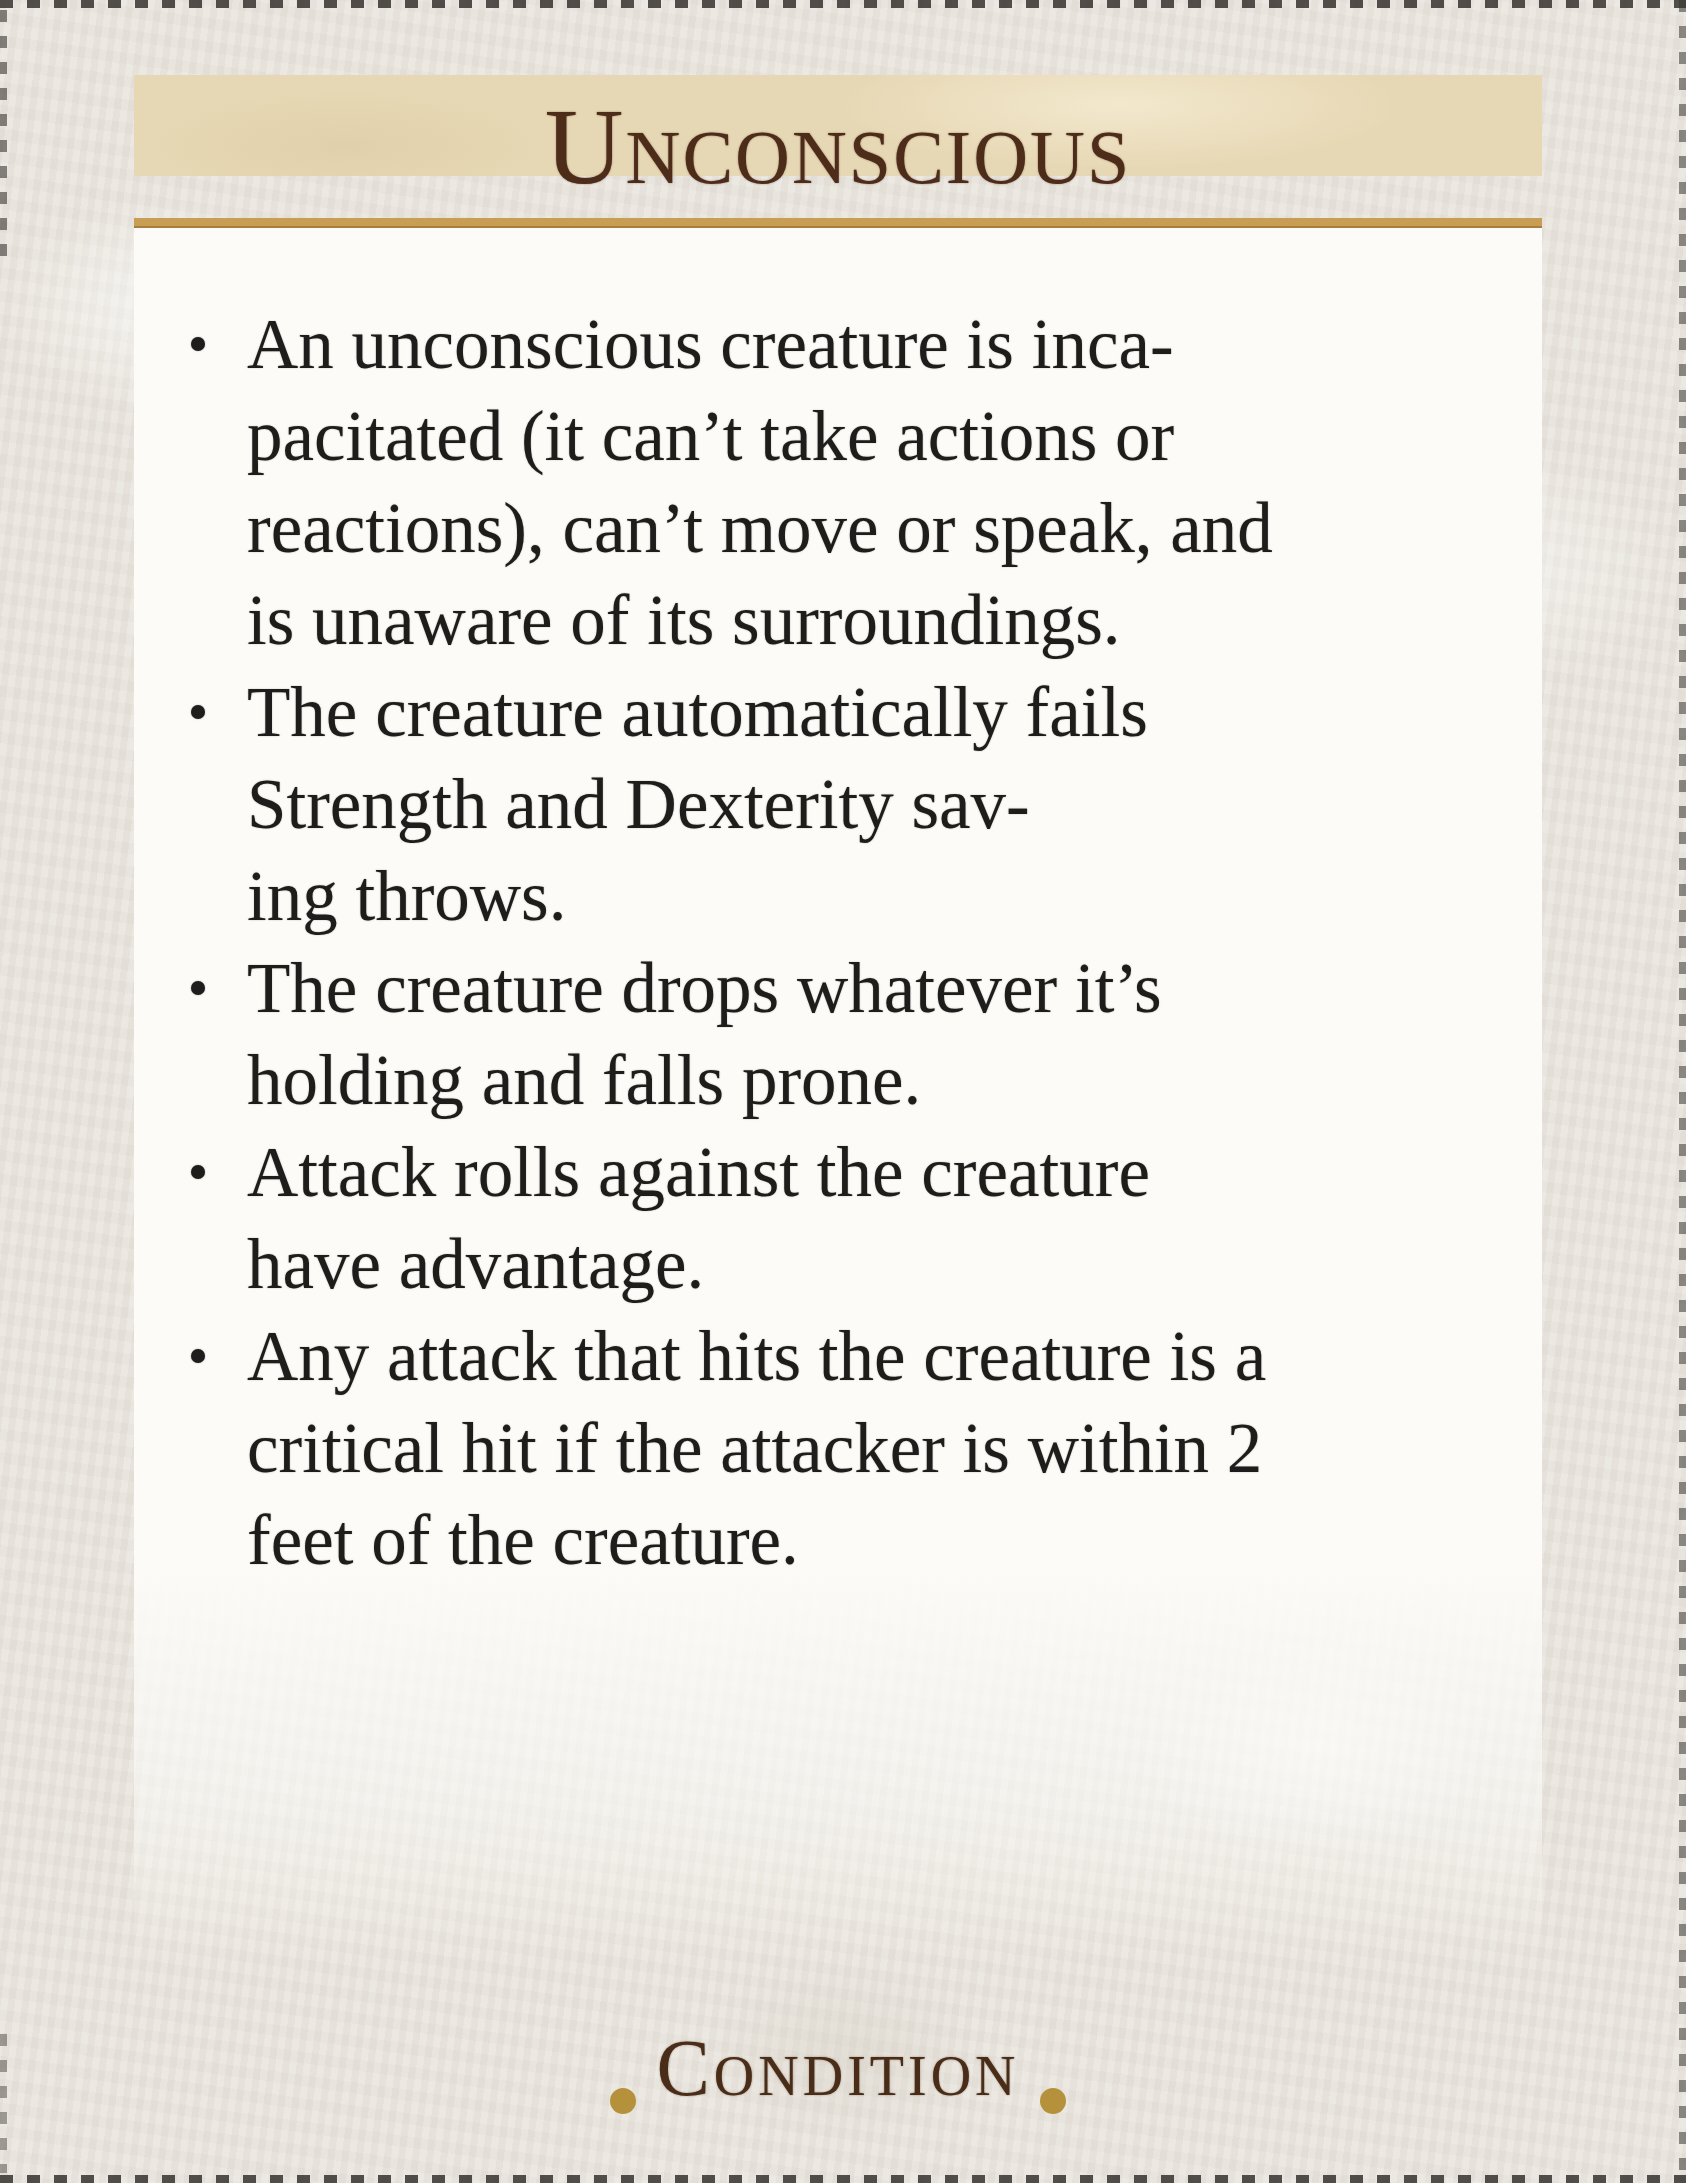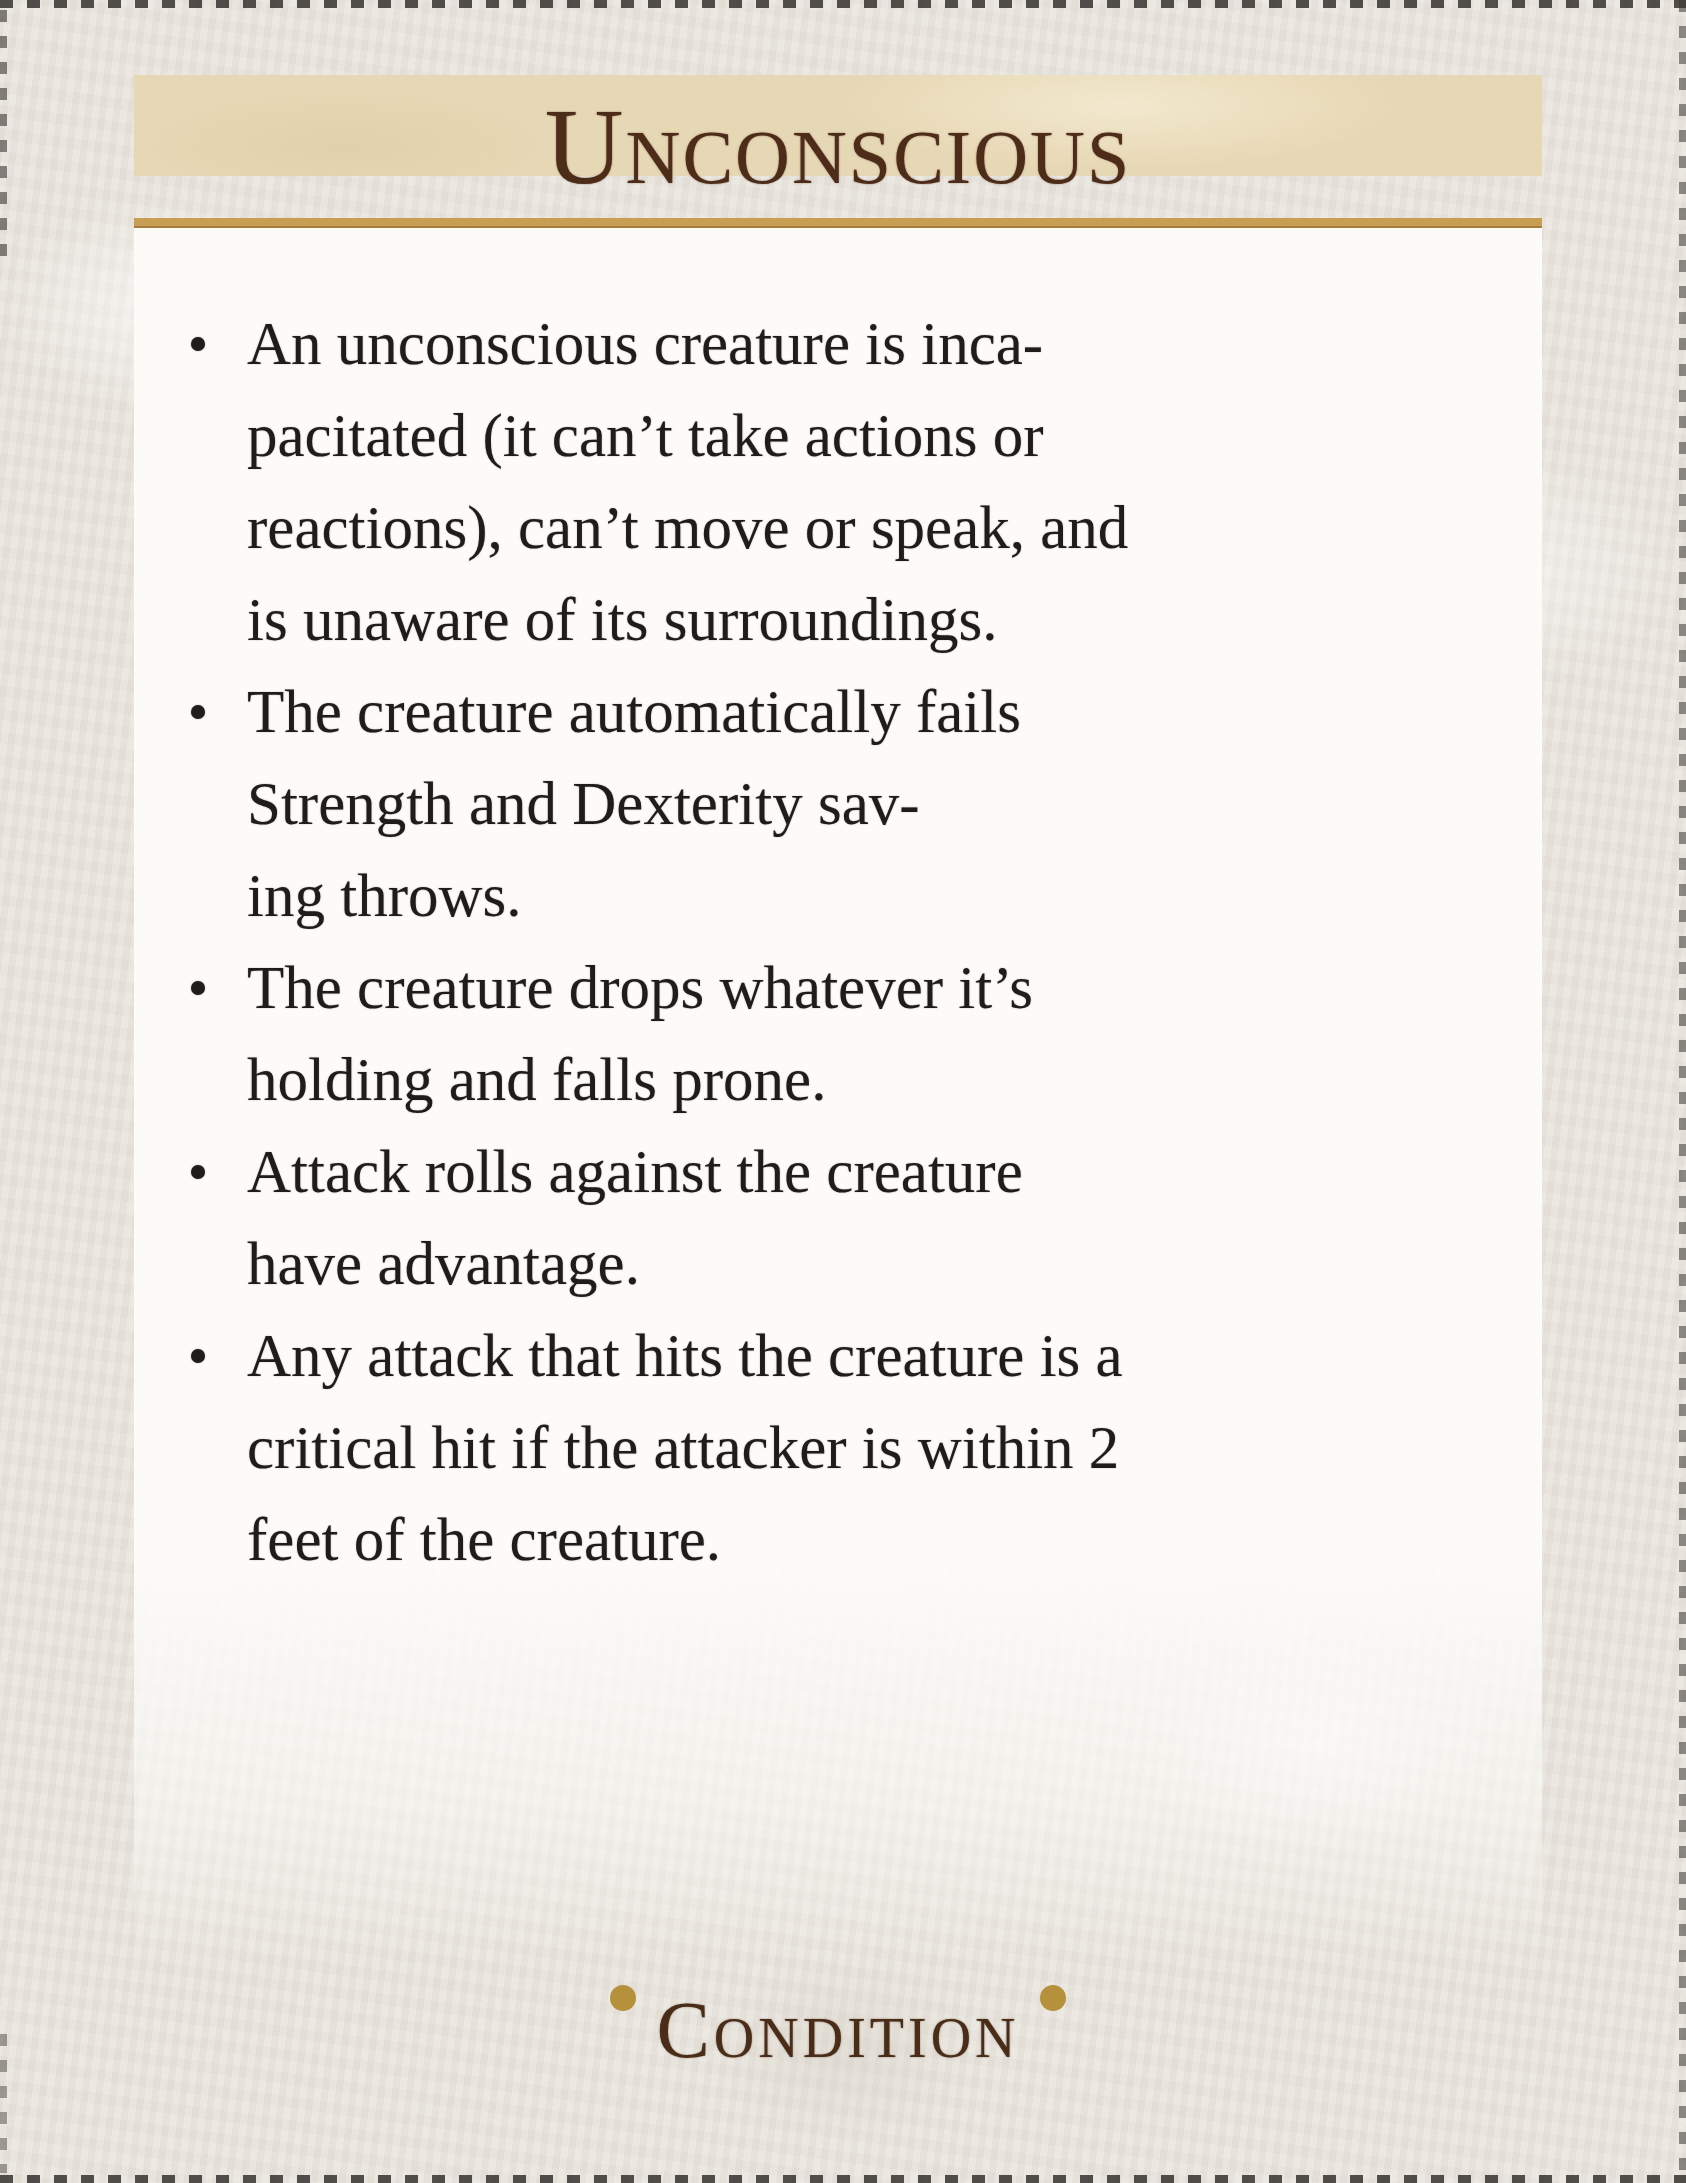--- a/index.html
+++ b/index.html
@@ -102,21 +102,21 @@
   }
 
   .rules-list {
     margin: 0;
     padding: 70px 80px 0 113px;
     list-style: none;
   }
   .rules-list li {
     position: relative;
     margin: 0;
-    font-size: 61px;
+    font-size: 71px;
     line-height: 92px;
     color: #1e1d1b;
     white-space: pre-line;
     text-shadow: 0 0 1.5px rgba(30,29,27,.38);
   }
   .rules-list li::before {
     content: "";
     position: absolute;
     left: -56px;
     top: 39px;
@@ -158,21 +158,21 @@
     transform: rotate(-6deg);
   }
 
   .card-footer {
     position: absolute;
     left: 0;
     top: 1985px;
     width: 100%;
     height: 129px;
     display: flex;
-    align-items: flex-start;
+    align-items: flex-end;
     justify-content: center;
     gap: 20px;
   }
   .footer-label {
     font-variant: small-caps;
     font-size: 80px;
     letter-spacing: 4px;
     color: #4a2d18;
     text-shadow: 0 0 2px rgba(74,45,24,.5);
   }

